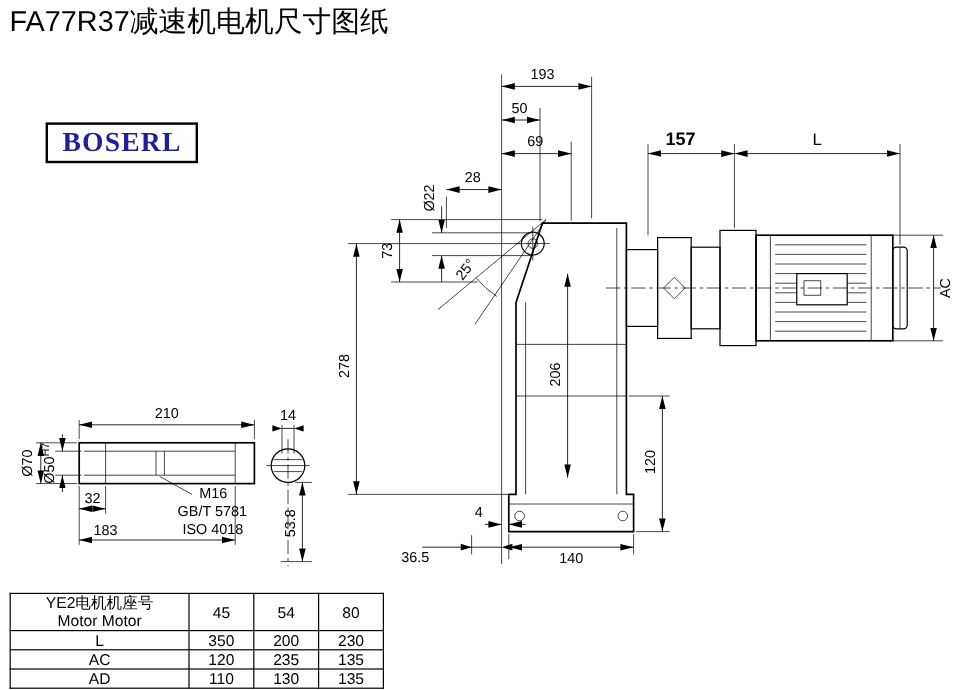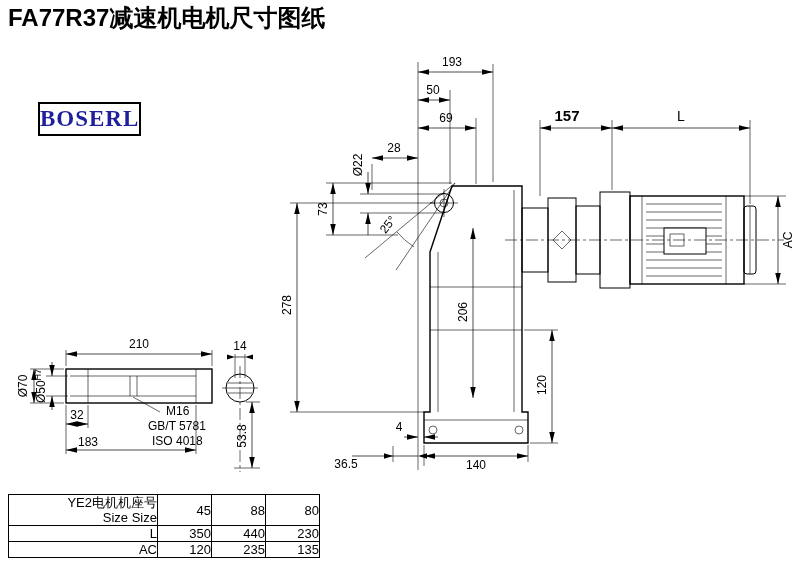--- a/index.html
+++ b/index.html
@@ -1,31 +1,31 @@
 <!DOCTYPE html>
 <html><head>
 <meta charset="utf-8">
 <style>
   html,body{margin:0;padding:0;background:#fff}
   body{width:800px;height:575px;position:relative;font-family:"Liberation Sans",sans-serif;overflow:hidden;color:#000}
-  .title{position:absolute;left:8px;top:2px;font-size:24px;font-weight:bold}
-  .logo{position:absolute;left:38px;top:102px;border:2px solid #000;padding:0 0;background:#fff}
+  .title{position:absolute;left:8px;top:2px;font-size:24px;font-weight:normal}
+  .logo{position:absolute;left:38px;top:102px;border:2px solid #000;padding:0 12px;background:#fff}
   .logo-text{font-family:"Liberation Serif",serif;font-weight:bold;font-size:23px;color:#1f1f9c;letter-spacing:1px;line-height:30px}
   svg.draw{position:absolute;left:0;top:0}
   .o{fill:none;stroke:#000;stroke-width:1.4}
   .m{fill:none;stroke:#000;stroke-width:1}
   .th{fill:none;stroke:#000;stroke-width:0.6}
   .cl{fill:none;stroke:#000;stroke-width:0.6;stroke-dasharray:12 3 3 3}
   .dl{fill:none;stroke:#000;stroke-width:0.7}
   .wh{fill:#fff;stroke:#000;stroke-width:1}
   text.t{font-family:"Liberation Sans",sans-serif;font-size:12px;fill:#000;text-anchor:middle}
   text.tb{font-family:"Liberation Sans",sans-serif;font-size:15px;font-weight:bold;fill:#000;text-anchor:middle}
   text.ts{font-family:"Liberation Sans",sans-serif;font-size:12px;fill:#000;text-anchor:start}
   table.spec{position:absolute;left:8px;top:494px;border-collapse:collapse;background:#fff}
-  .spec th,.spec td{border:1px solid #000;text-align:right;font-weight:normal;font-size:13px;padding:0;height:15px;line-height:15px}
+  .spec th,.spec td{border:1px solid #000;text-align:center;font-weight:normal;font-size:13px;padding:0;height:15px;line-height:15px}
   .spec td{width:53px}
   .spec th.c1{width:148px}
   .spec .hdr div{line-height:15px}
 </style>
 </head>
 <body>
 
 <div class="title">FA77R37减速机电机尺寸图纸</div>
 <div class="logo"><span class="logo-text">BOSERL</span></div>
 
@@ -212,32 +212,38 @@
   <text class="ts" x="152" y="445">ISO 4018</text>
   <text class="t" transform="rotate(-90 246 436)" x="246" y="436">53.8</text>
 </g>
 </svg>
 
 <table class="spec">
   <tbody>
     <tr>
       <th class="c1 hdr">
         <div>YE2电机机座号</div>
-        <div>Size Size</div>
+        <div>Motor Motor</div>
       </th>
       <td>45</td>
-      <td>88</td>
+      <td>54</td>
       <td>80</td>
     </tr>
     <tr>
       <th class="c1">L</th>
       <td>350</td>
-      <td>440</td>
+      <td>200</td>
       <td>230</td>
     </tr>
     <tr>
       <th class="c1">AC</th>
       <td>120</td>
       <td>235</td>
       <td>135</td>
     </tr>
+    <tr>
+      <th class="c1">AD</th>
+      <td>110</td>
+      <td>130</td>
+      <td>135</td>
+    </tr>
   </tbody>
 </table>
 
 </body></html>

